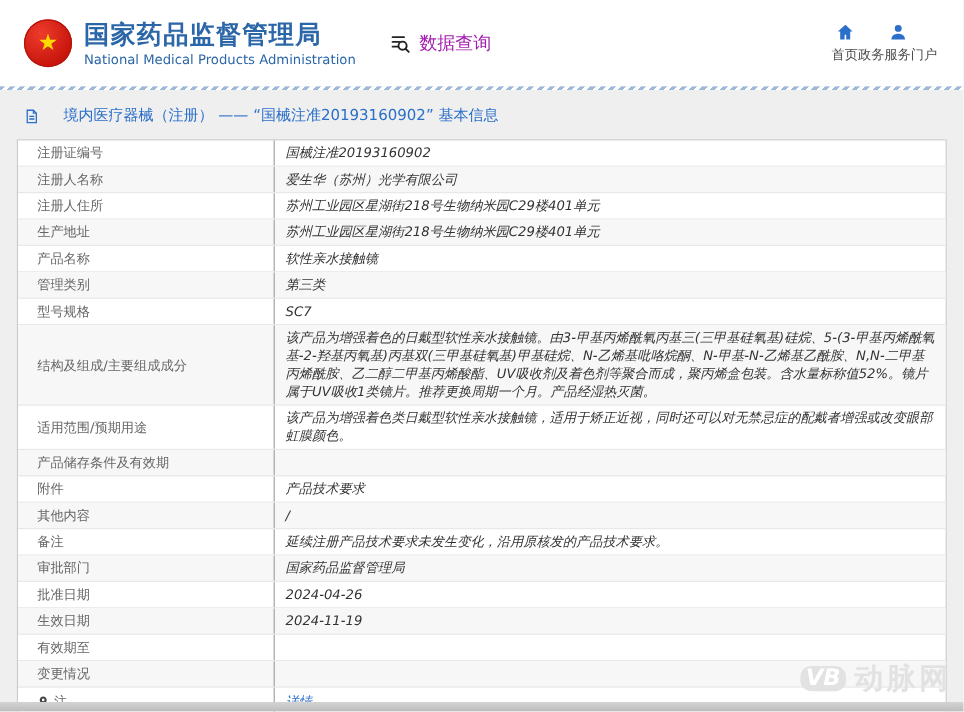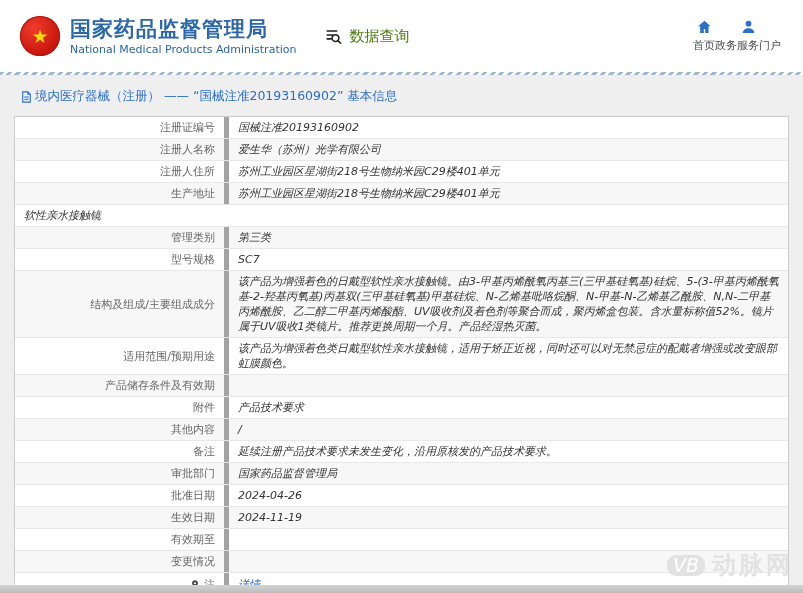--- a/index.html
+++ b/index.html
@@ -23,68 +23,68 @@
     width:40px; height:40px; border-radius:50%;
     background:radial-gradient(circle at 35% 30%, #ee3b2d, #c8160d 70%);
     display:flex; align-items:center; justify-content:center;
     color:#ffd900; font-size:19px; line-height:1;
     box-shadow:0 0 0 1px #b5120b inset;
   }
   .brand-cn { font-size:21px; font-weight:bold; color:#2b66a8; letter-spacing:1px; line-height:1.25; }
   .brand-en { font-size:11px; color:#2b66a8; margin-top:1px; }
   .data-query {
     display:flex; align-items:center; gap:6px;
-    margin-left:28px; font-size:15px; color:#4d7c0f; cursor:pointer;
+    margin-left:28px; font-size:15px; color:#a21caf; cursor:pointer;
   }
   .header-links { margin-left:auto; display:flex; }
   .hlink { display:flex; flex-direction:column; align-items:center; gap:3px; cursor:pointer; text-decoration:none; }
   .hlink .hlabel { font-size:11px; color:#4a4a4a; white-space:nowrap; }
   .header-sep {
     height:3px;
     background:repeating-linear-gradient(135deg,#9db9d9 0 3px,#ffffff 3px 6px);
   }
 
   
   .breadcrumb {
     padding:13px 20px 11px 20px;
-    display:flex; align-items:center; gap:2px;
+    display:flex; align-items:center; gap:20px;
     font-size:12.5px; color:#2a6fc9;
   }
 
   
   .info-table {
     margin:0 14px; background:#ffffff;
     border:1px solid #cccccc; font-size:11px; color:#333;
   }
   .trow { display:flex; border-bottom:1px solid #e8e8e8; min-height:22px; }
   .trow:last-child { border-bottom:none; }
   .trow.alt { background:#f7f7f7; }
   .cell { padding:3px 9px; line-height:15px; }
   .cell.lab {
     flex:0 0 214px; width:214px;
-    display:flex; align-items:center; justify-content:flex-end; gap:4px;
+    display:flex; align-items:center; gap:4px;
     text-align:right; color:#666;
-    border-right:5px solid #a3a3a3;
+    border-right:1px solid #a3a3a3;
     padding-left:16px;
   }
   .cell.val { flex:1; display:flex; align-items:center;font-style:italic; }
   .cell.val span { word-break:break-all; }
   .link { color:#2a6fc9; cursor:pointer; }
   .pin { display:inline-flex; align-items:center; }
 
   
   .watermark {
     position:absolute; right:10px; bottom:12px;
     display:flex; align-items:center; gap:7px;
     pointer-events:none;
   }
   .wm-logo {
     width:38px; height:21px; border-radius:9px;
     background:#e2e2e2; color:#ffffff;
-    font-size:19px; font-weight:normal; font-style:italic;
+    font-size:19px; font-weight:bold; font-style:italic;
     display:flex; align-items:center; justify-content:center;
   }
   .wm-text { font-size:24px; font-weight:bold; color:#e2e2e2; letter-spacing:3px; }
 
   
   .bottom-strip {
     position:absolute; left:0; bottom:0; width:100%; height:8px;
     background:linear-gradient(#d4d4d4,#bcbcbc);
   }
 </style>
@@ -173,20 +173,23 @@
     </div>
     <div class="trow alt">
       <div class="cell lab">
         <span>生产地址</span>
       </div>
       <div class="cell val">
         <span>苏州工业园区星湖街218号生物纳米园C29楼401单元</span>
       </div>
     </div>
     <div class="trow">
+      <div class="cell lab">
+        <span>产品名称</span>
+      </div>
       <div class="cell val">
         <span>软性亲水接触镜</span>
       </div>
     </div>
     <div class="trow alt">
       <div class="cell lab">
         <span>管理类别</span>
       </div>
       <div class="cell val">
         <span>第三类</span>

